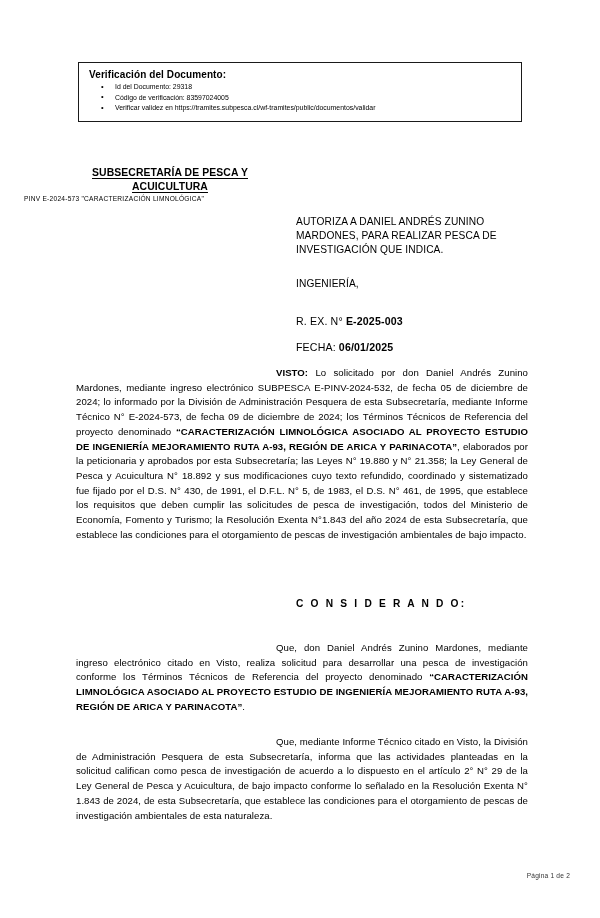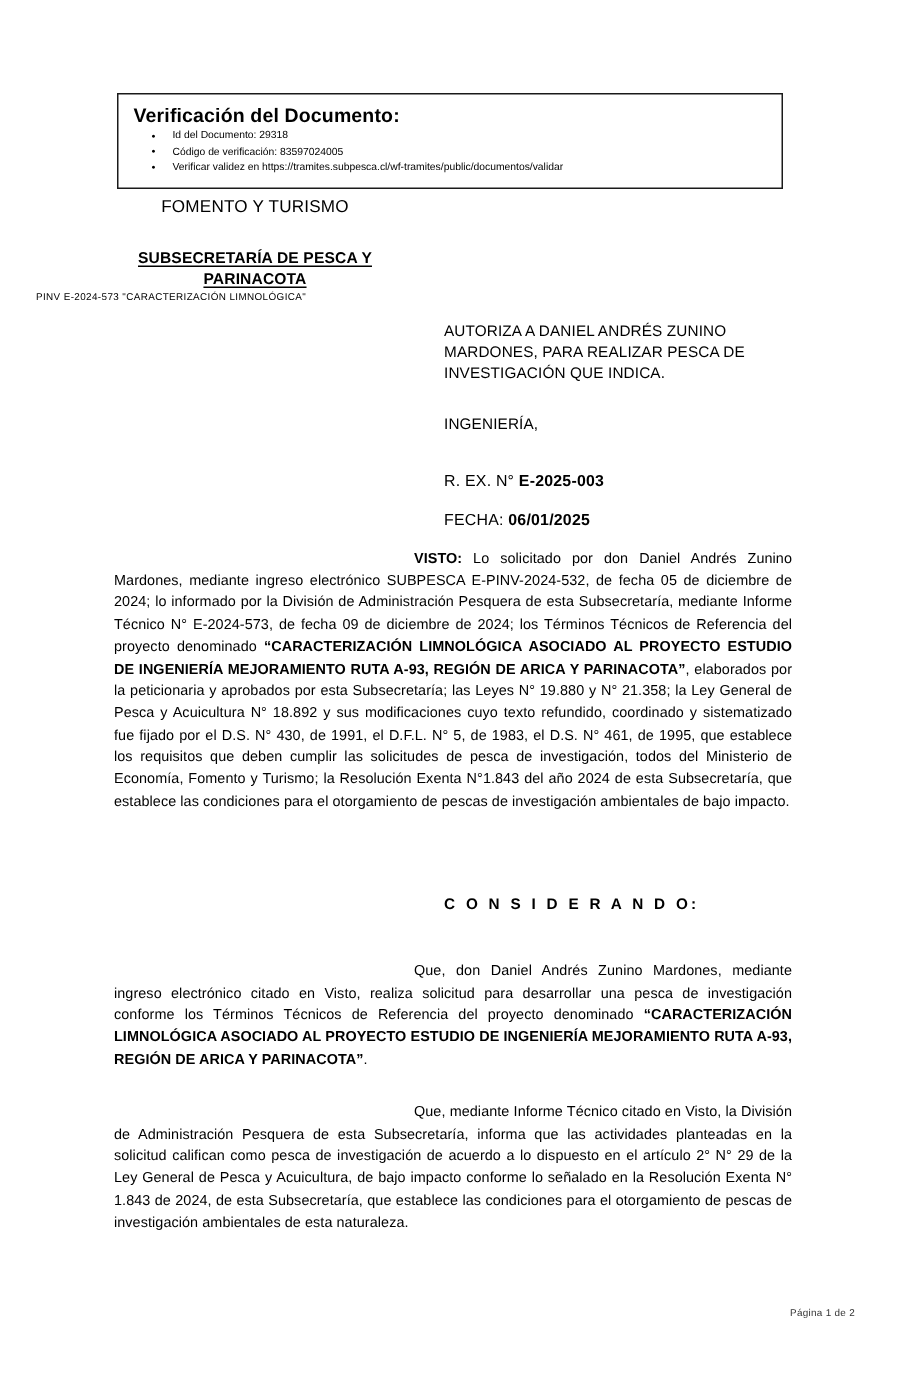--- a/index.html
+++ b/index.html
@@ -21,21 +21,21 @@
     position: absolute;
     left: 78px;
     top: 62px;
     width: 444px;
     border: 1.4px solid #1a1a1a;
     box-sizing: border-box;
     padding: 6px 8px 7px 10px;
     background: #fff;
   }
   .verif-title {
-    font-size: 13px;
+    font-size: 10px;
     font-weight: bold;
     letter-spacing: 0.1px;
     margin-bottom: 2px;
   }
   .verif-list {
     margin: 0;
     padding: 0;
     list-style: none;
   }
   .verif-list li {
@@ -165,26 +165,25 @@
 <div class="verif-box">
   <div class="verif-title">Verificación del Documento:</div>
   <ul class="verif-list">
     <li>Id del Documento: 29318</li>
     <li>Código de verificación: 83597024005</li>
     <li>Verificar validez en https://tramites.subpesca.cl/wf-tramites/public/documentos/validar</li>
   </ul>
 </div>
 
 <div class="ministry">
-  <div>FOMENTO Y TURISMO</div>
 </div>
 
 <div class="subsec">
   <div><span>SUBSECRETARÍA DE PESCA Y</span></div>
-  <div><span>PARINACOTA</span></div>
+  <div><span>ACUICULTURA</span></div>
 </div>
 
 <div class="proj-ref">PINV E-2024-573 "CARACTERIZACIÓN LIMNOLÓGICA"</div>
 
 <div class="rcol authorize">AUTORIZA A DANIEL ANDRÉS ZUNINO MARDONES, PARA REALIZAR PESCA DE INVESTIGACIÓN QUE INDICA.</div>
 
 <div class="rcol city">INGENIERÍA,</div>
 
 <div class="rcol resol-line">
   <span>R. EX. N°</span>

